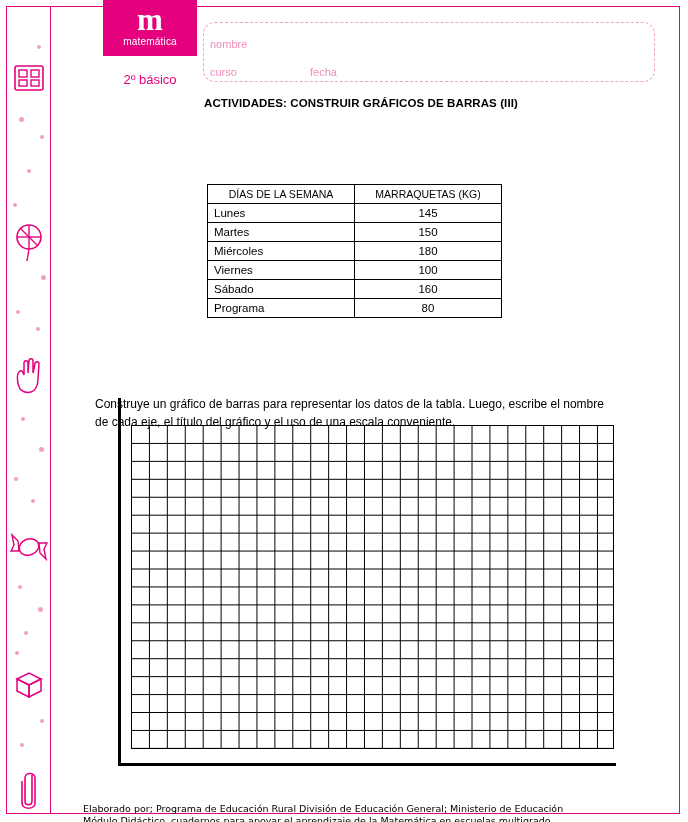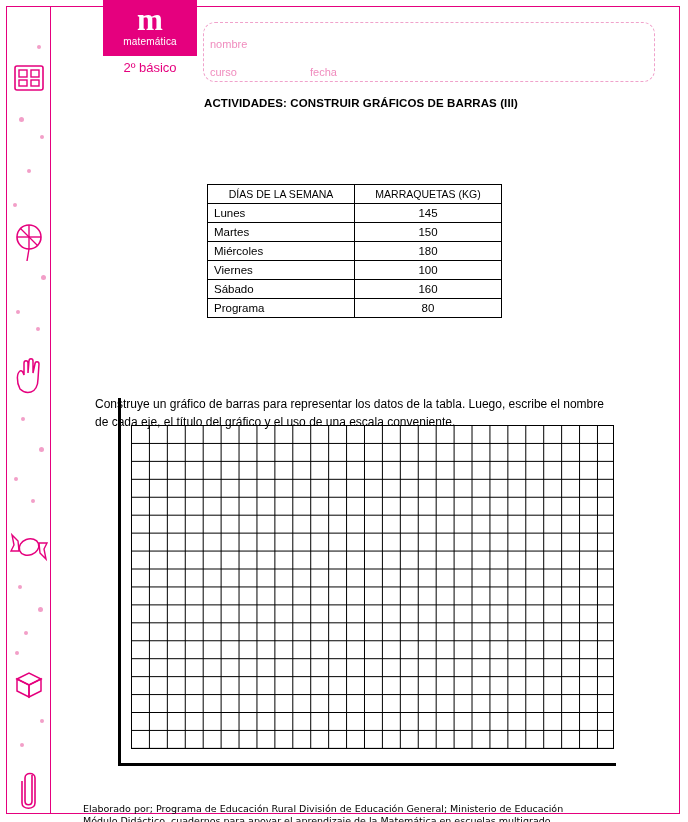--- a/index.html
+++ b/index.html
@@ -82,21 +82,21 @@
     font-family: "Liberation Serif", serif;
   }
   .logo-sub {
     font-size: 10px;
     line-height: 12px;
     letter-spacing: .2px;
   }
   .logo-grade {
     position: absolute;
     left: 103px;
-    top: 60px;
+    top: 72px;
     width: 94px;
     text-align: center;
     color: #e5007e;
     font-size: 13px;
   }
 
   
   .idbox {
     position: absolute;
     left: 203px;

